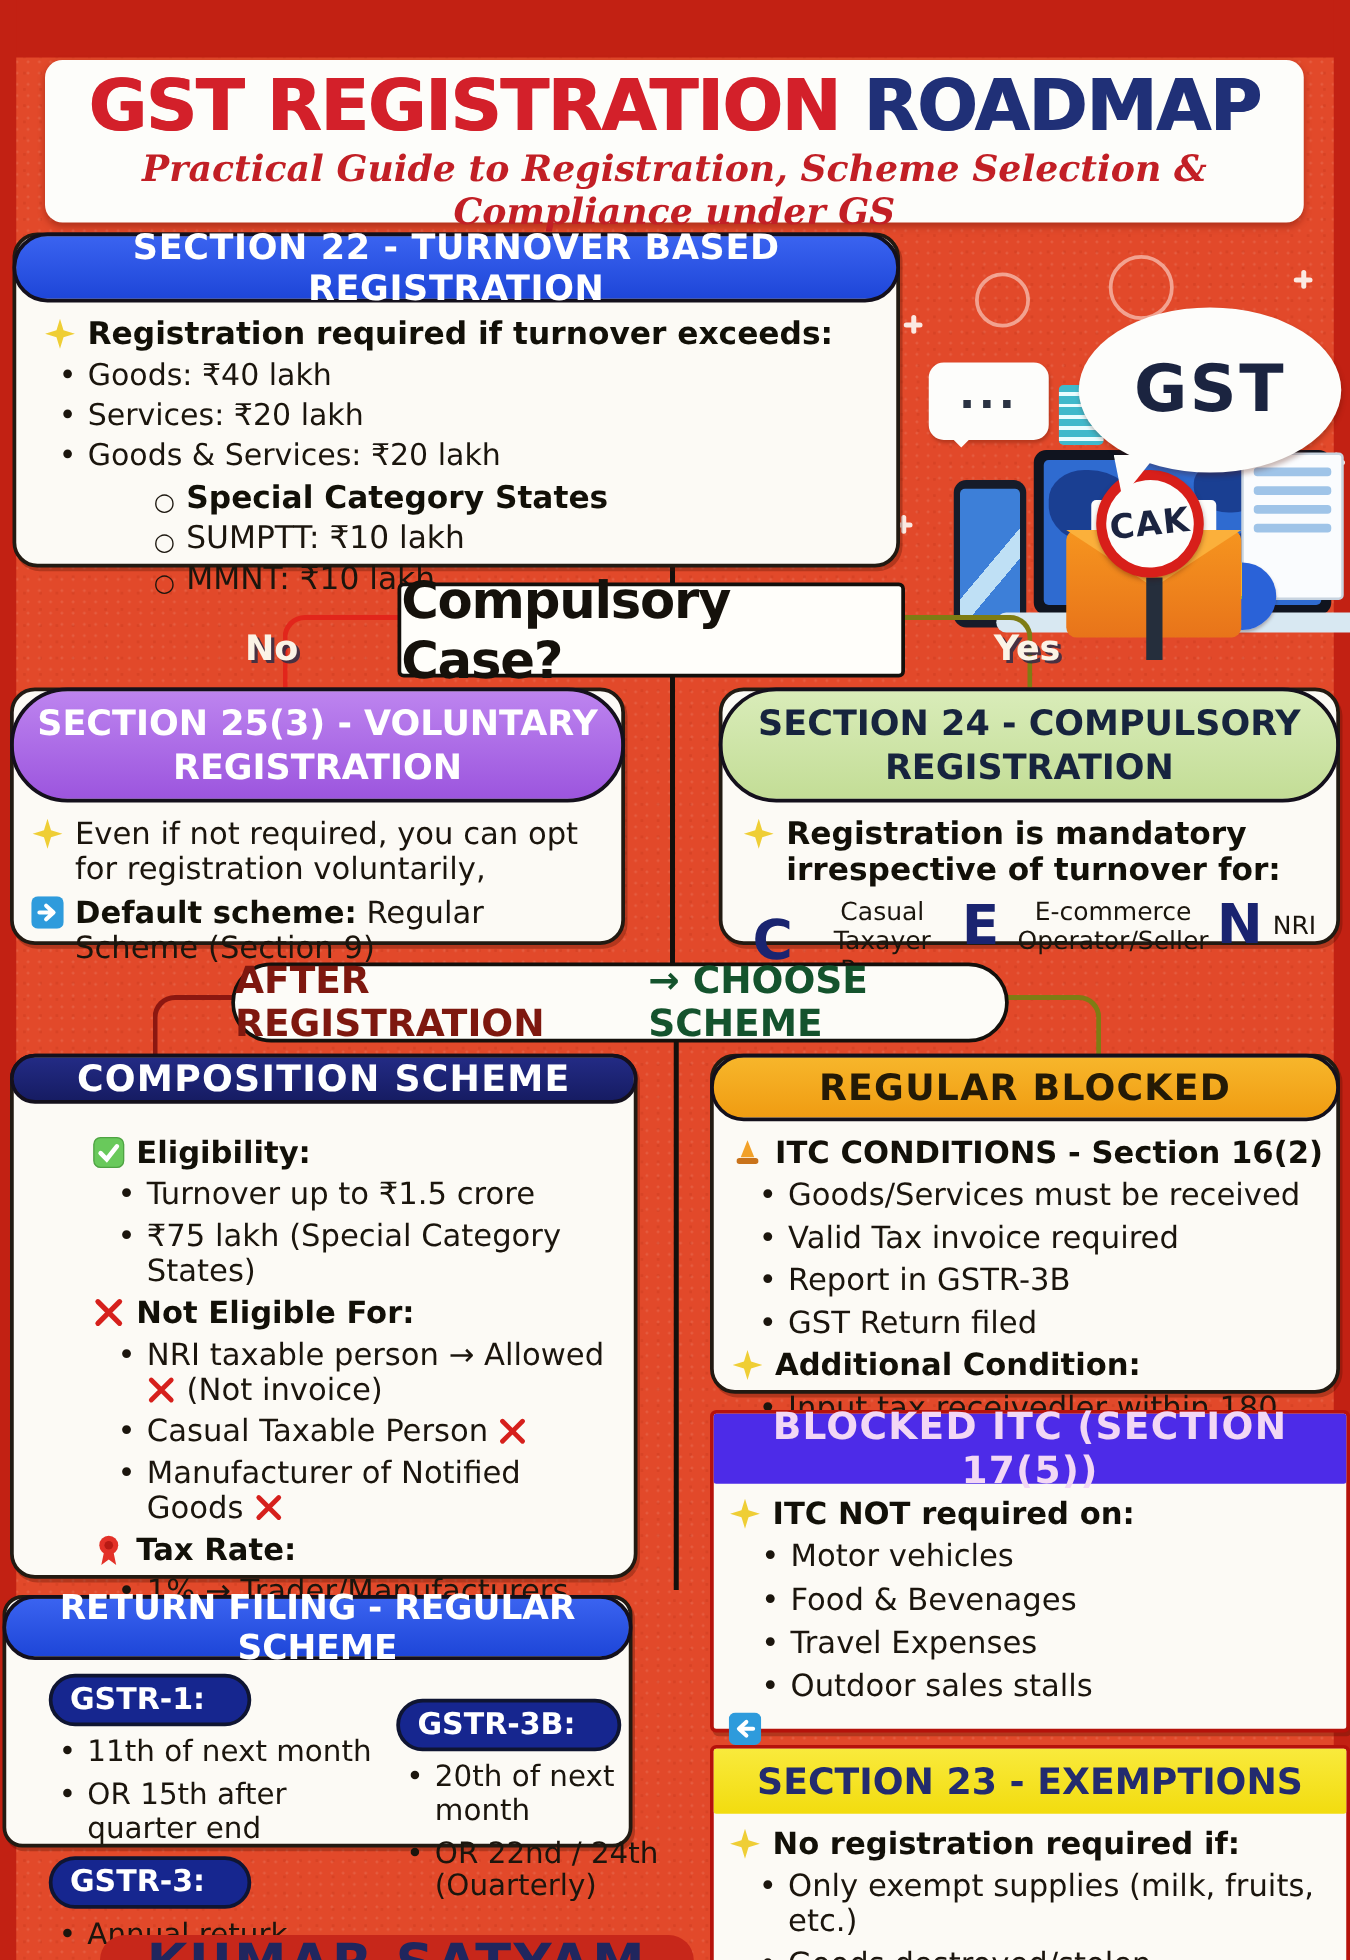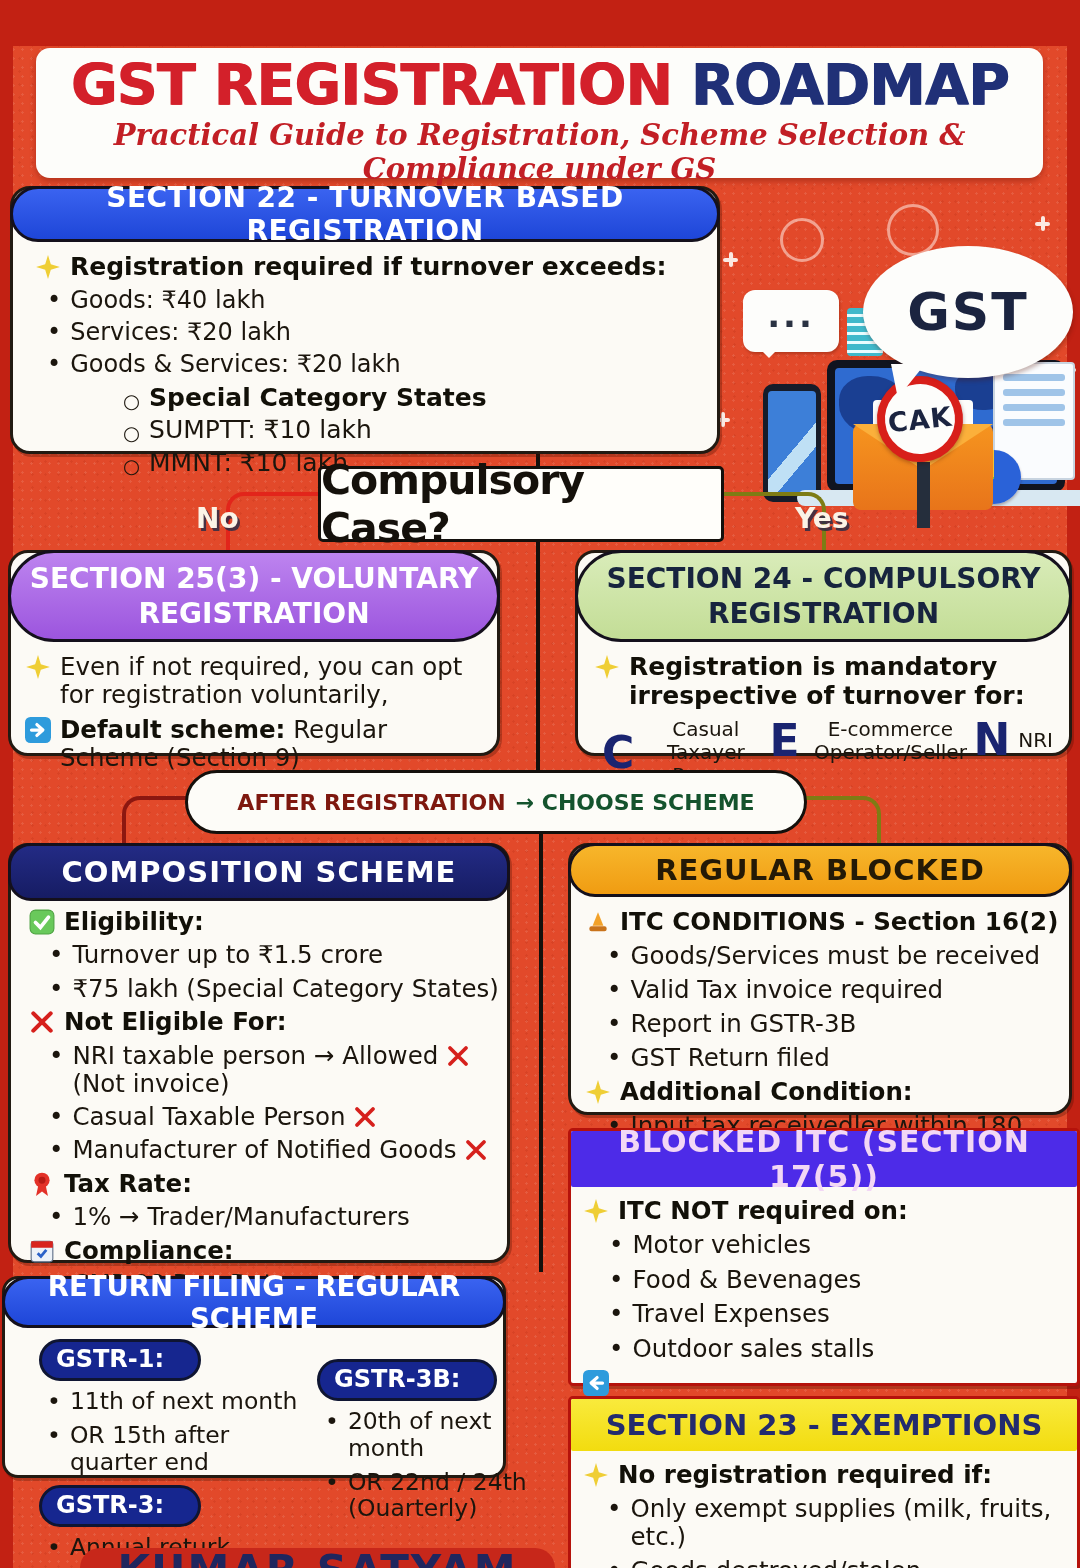--- a/index.html
+++ b/index.html
@@ -46,21 +46,21 @@
   .corner.r{border-right:4.5px solid;border-top:4.5px solid;border-top-right-radius:18px;}
   .branch-label{position:absolute;z-index:3;font-size:28px;font-weight:bold;color:#FBF3E6;
                 text-shadow:2.5px 2.5px 0 rgba(45,45,70,.85);}
 
   .decision{position:absolute;left:318px;top:466px;width:400px;height:70px;background:#FFFEFA;
             border:3.5px solid #14100C;border-radius:5px;display:flex;align-items:center;justify-content:center;
             font-size:41px;font-weight:bold;color:#15110B;z-index:3;letter-spacing:-1px;}
 
   .after-pill{position:absolute;left:185px;top:770px;width:616px;height:58px;background:#FDFCF8;
               border:3.5px solid #14100C;border-radius:999px;display:flex;align-items:center;justify-content:center;
-              gap:10px;font-size:22px;font-weight:bold;z-index:3;}
+              gap:10px;font-size:30px;font-weight:bold;z-index:3;}
   .after-pill .maroon{color:#7E180F;}
   .after-pill .navy{color:#14532d;}
 
   
   .s22{left:10px;top:186px;width:710px;height:268px;}
   .s22 .chdr{height:56px;background:linear-gradient(#3A63F0,#1E46D8);color:#fff;font-size:28px;letter-spacing:.5px;}
   .s22 .content{padding:64px 14px 0 22px;}
   .s22 .row{font-size:25px;margin-bottom:5px;}
   .s22 .row.sub{margin-left:88px;margin-bottom:4px;}
   .s22 .row.blt{margin-left:12px;font-size:24px;}
@@ -115,22 +115,22 @@
   .s24 .chdr{height:92px;background:linear-gradient(#D9ECB9,#C3DD96);color:#17243E;font-size:28px;line-height:1.25;}
   .s24 .content{padding:100px 10px 0 16px;}
   .s24 .row{font-size:25px;}
   .entries{display:flex;align-items:flex-start;justify-content:space-between;padding:8px 6px 0 8px;}
   .entry{display:flex;align-items:center;gap:8px;}
   .entry .big{font-size:44px;font-weight:bold;color:#1A2470;line-height:1;}
   .entry .lbl{font-size:20px;color:#1B150D;text-align:center;line-height:1.15;}
 
   
   .comp{left:8px;top:843px;width:502px;height:420px;}
-  .comp .chdr{height:58px;background:linear-gradient(#232B85,#161C63);color:#fff;font-size:29px;letter-spacing:1px;border-radius:23px;}
-  .comp .content{padding:62px 8px 0 18px;}
+  .comp .chdr{height:40px;background:linear-gradient(#232B85,#161C63);color:#fff;font-size:29px;letter-spacing:1px;}
+  .comp .content{padding:62px 8px 0 18px;margin-left:45px;}
   .comp .row{font-size:24.5px;margin-bottom:5.5px;}
   .comp .row.blt{margin-left:20px;}
   .reg{left:568px;top:843px;width:504px;height:272px;}
   .reg .chdr{height:54px;background:linear-gradient(#F7B62B,#F09C12);color:#241A06;font-size:29px;letter-spacing:1px;}
   .reg .content{padding:62px 8px 0 14px;}
   .reg .row{font-size:24.5px;margin-bottom:6px;}
   .reg .row.blt{margin-left:22px;}
 
   
   .blk{left:568px;top:1128px;width:512px;height:258px;border:3.5px solid #B5120B;border-radius:5px;}

